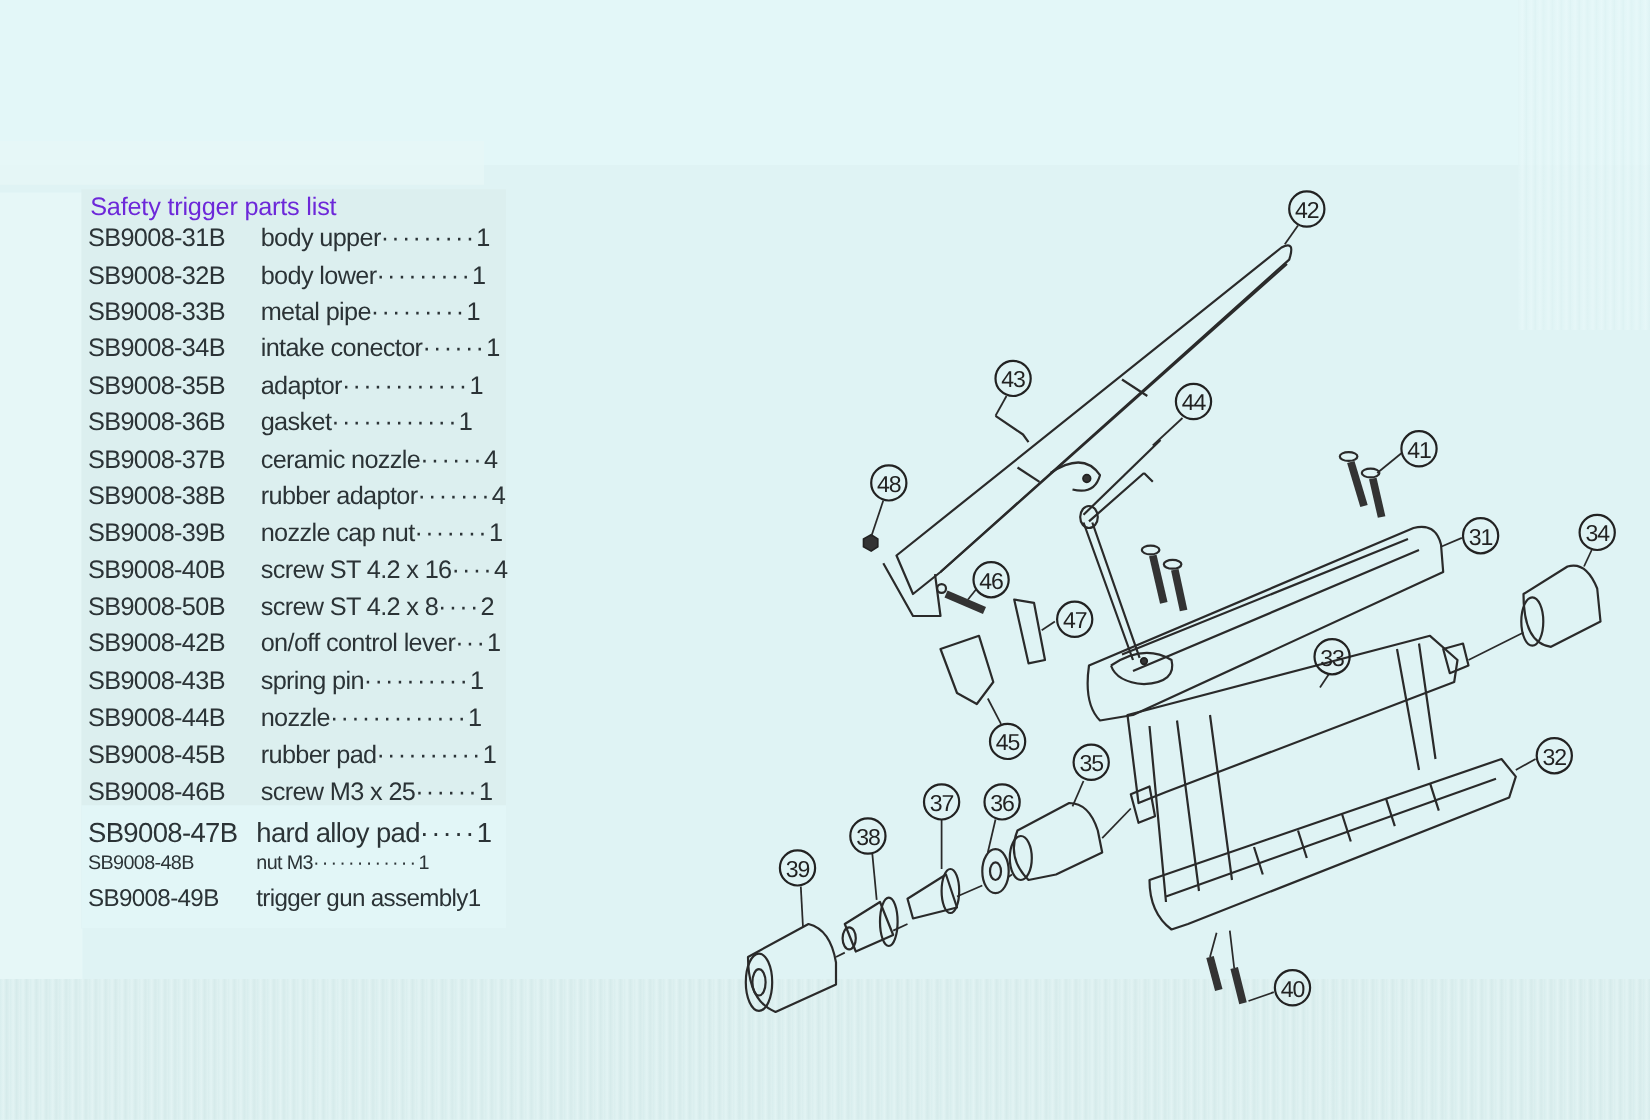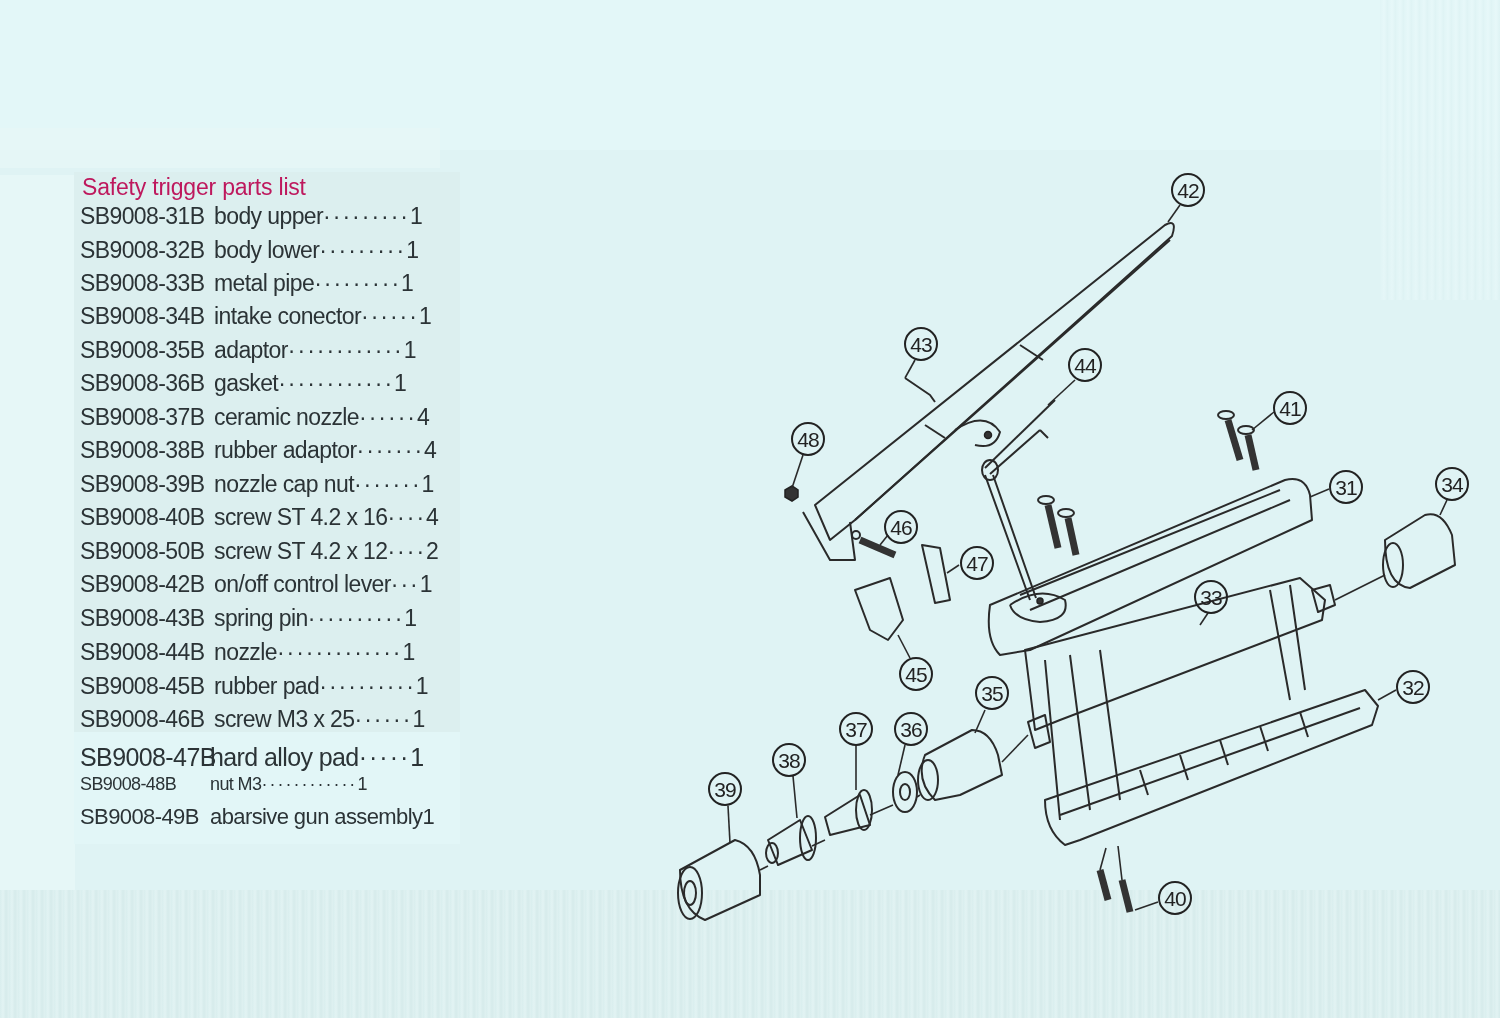--- a/index.html
+++ b/index.html
@@ -18,28 +18,28 @@
       background: repeating-linear-gradient(90deg, #e0f4f5 0px, #e8f8f9 4px, #dcf1f2 8px); opacity: .7; }
 
     .parts-panel {
       position: absolute; left: 74px; top: 172px; width: 386px; height: 672px;
       background: #dcefef;
     }
     .parts-panel .lower-box {
       position: absolute; left: 0; top: 560px; width: 386px; height: 112px; background: #e2f6f7;
     }
     .parts-title {
-      position: absolute; left: 8px; top: 2px; font-size: 23px; letter-spacing: -0.2px; color: #be185d;
+      position: absolute; left: 8px; top: 2px; font-size: 23px; letter-spacing: -0.2px; color: #6d28d9;
     }
     .parts-row {
       position: absolute; left: 6px; height: 30px; font-size: 23px; white-space: nowrap;
       display: flex; align-items: baseline; color: #2b3336; letter-spacing: -0.6px;
     }
     .parts-row .code { width: 134px; display: inline-block; }
-    .parts-row .desc { display: inline-block; }
+    .parts-row .desc { display: inline-block; margin-left: 23px; }
     .parts-row .dots { display: inline-block; letter-spacing: 2px; }
     .parts-row .qty { display: inline-block; }
 
     .diagram { position: absolute; left: 0; top: 0; width: 1500px; height: 1018px; }
     .callout circle { fill: none; stroke: #222; stroke-width: 2; }
     .callout text { font-family: "Liberation Sans", sans-serif; font-size: 21px; fill: #222; text-anchor: middle; letter-spacing: -1px; }
     .part { fill: none; stroke: #2a2a2a; stroke-width: 2; stroke-linejoin: round; }
     .leader { stroke: #2a2a2a; stroke-width: 1.6; fill: none; }
     .dark { fill: #333; stroke: #222; stroke-width: 1.5; }
   </style>
@@ -111,21 +111,21 @@
       <span class="qty">1</span>
     </div>
   <div class="parts-row" style="top:332px">
       <span class="code">SB9008-40B</span>
       <span class="desc">screw ST 4.2 x 16</span>
       <span class="dots"> ····</span>
       <span class="qty">4</span>
     </div>
   <div class="parts-row" style="top:366px">
       <span class="code">SB9008-50B</span>
-      <span class="desc">screw ST 4.2 x 12</span>
+      <span class="desc">screw ST 4.2 x 8</span>
       <span class="dots"> ····</span>
       <span class="qty">2</span>
     </div>
   <div class="parts-row" style="top:399px">
       <span class="code">SB9008-42B</span>
       <span class="desc">on/off control lever</span>
       <span class="dots"> ···</span>
       <span class="qty">1</span>
     </div>
   <div class="parts-row" style="top:433px">
@@ -159,21 +159,21 @@
       <span class="qty">1</span>
     </div>
   <div class="parts-row" style="top:602px;font-size:18px">
       <span class="code" style="width:130px">SB9008-48B</span>
       <span class="desc">nut M3</span>
       <span class="dots">············</span>
       <span class="qty">1</span>
     </div>
   <div class="parts-row" style="top:632px;font-size:22px">
       <span class="code" style="width:130px">SB9008-49B</span>
-      <span class="desc">abarsive gun assembly</span>
+      <span class="desc">trigger gun assembly</span>
       <span class="dots"> </span>
       <span class="qty">1</span>
     </div>
 </section>
 
 <svg class="diagram" viewBox="0 0 1500 1018">
 
   <g>
     <path class="part" d="M815,505 L1165,225 Q1178,218 1172,236 L855,520 L830,540 Z"></path>
     <path class="part" d="M855,520 L1170,240"></path>

